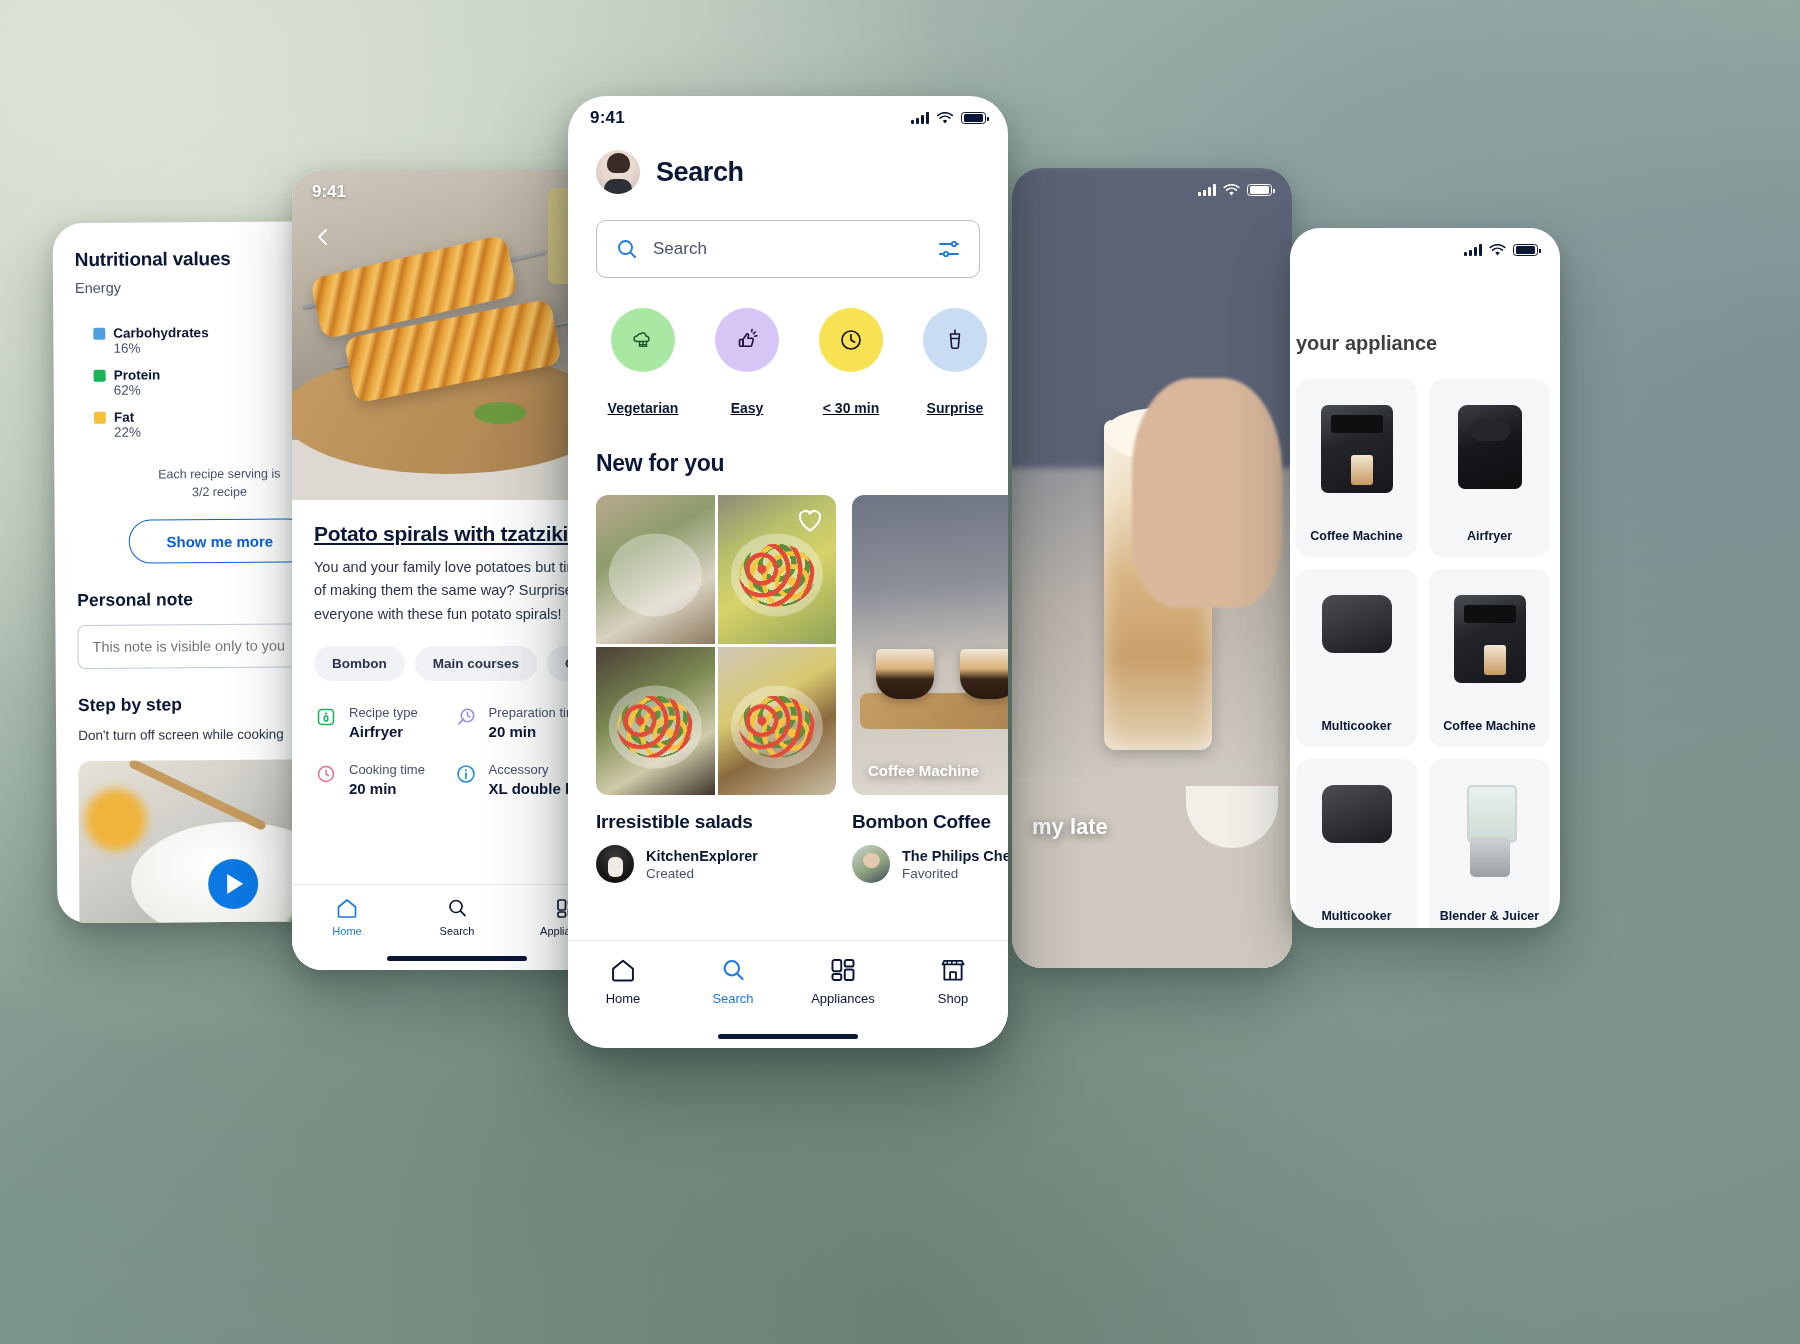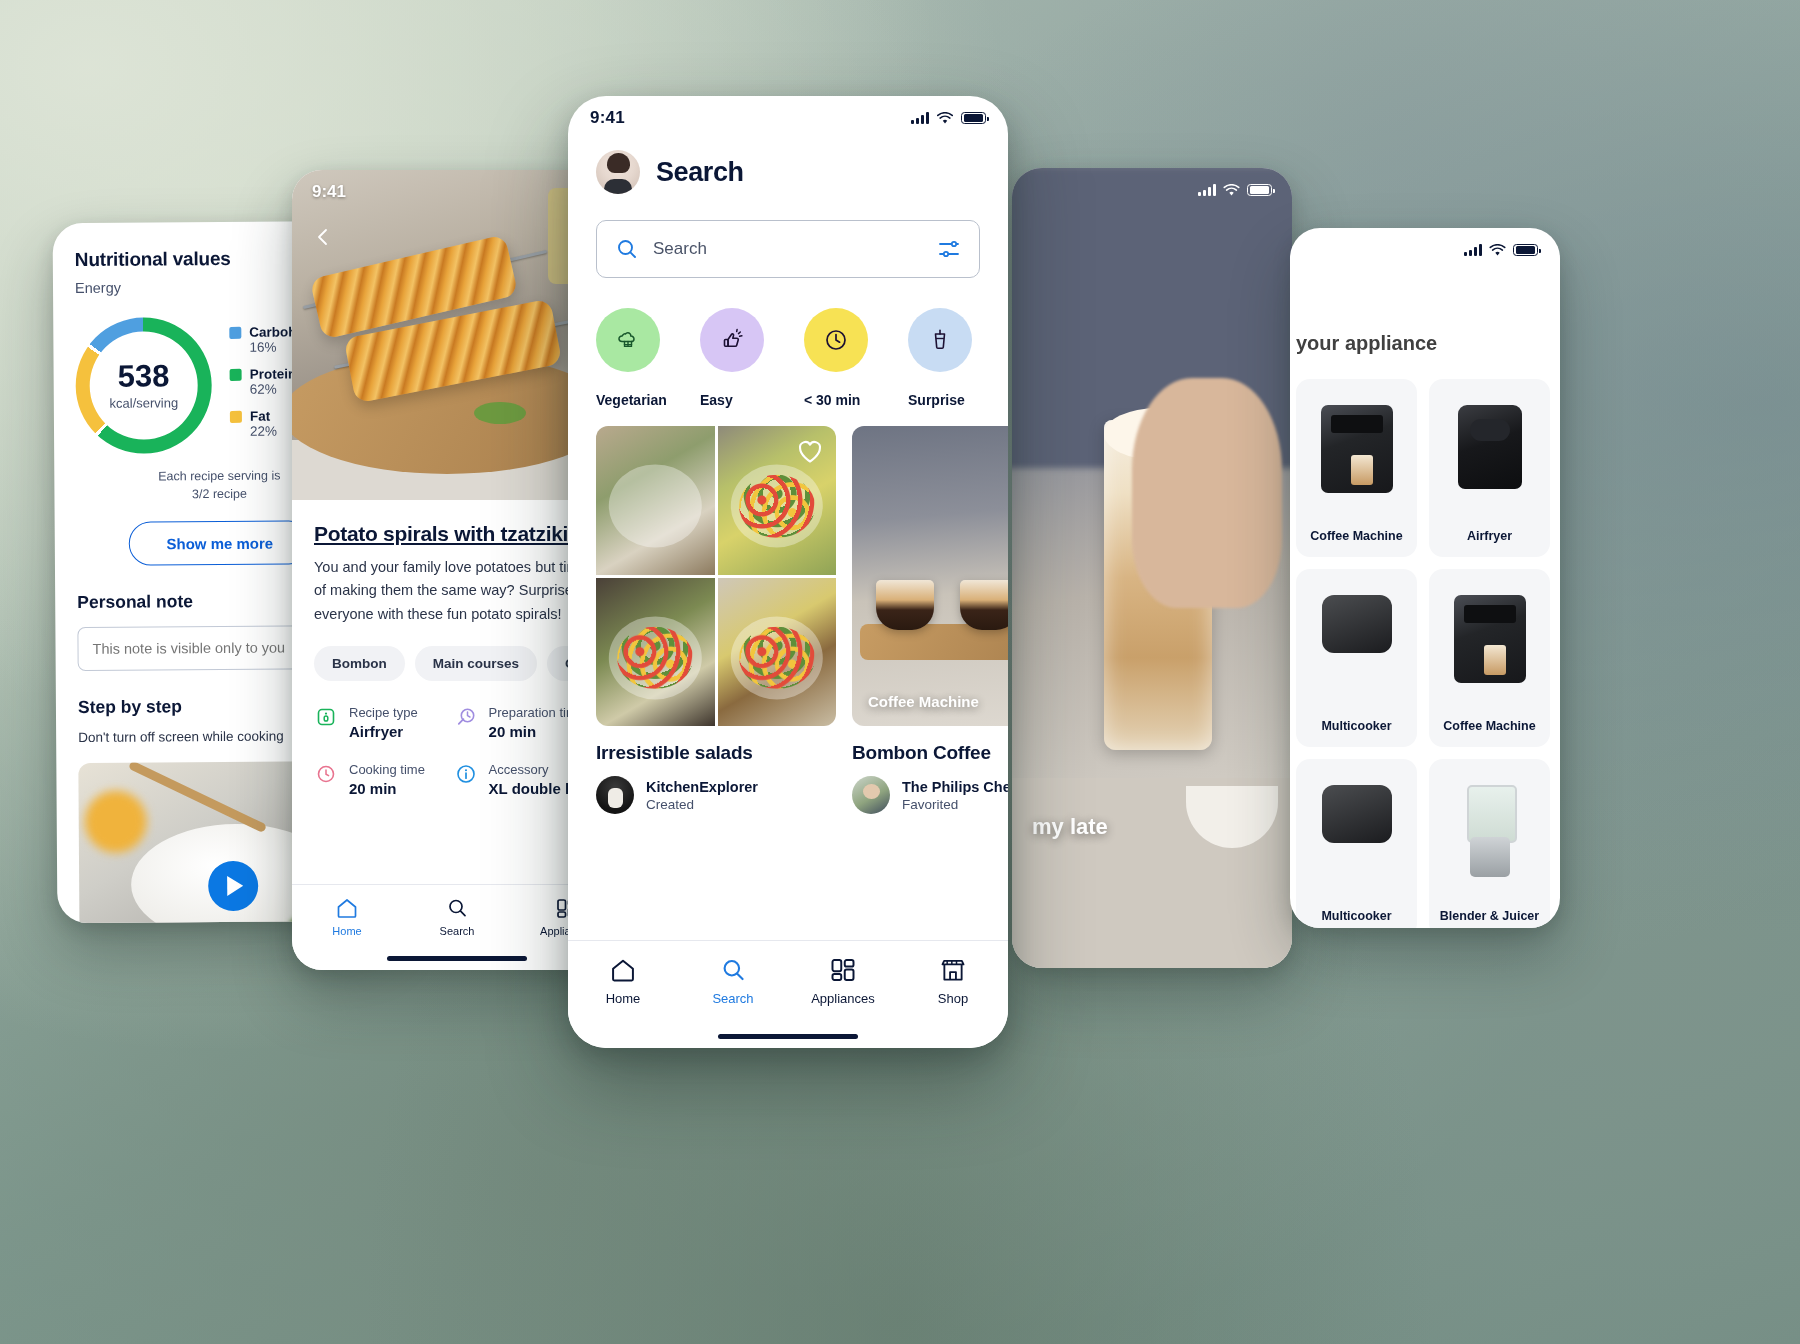--- a/index.html
+++ b/index.html
@@ -193,21 +193,21 @@
   .p3-head{display:flex;align-items:center;gap:16px;padding:10px 28px 0;}
   .avatar{width:44px;height:44px;border-radius:50%;overflow:hidden;flex:0 0 auto;
           background:radial-gradient(circle at 50% 34%, #f0e4dc 0%, #e6d8cf 45%, #cdbcb1 100%);position:relative;}
   .avatar:before{content:"";position:absolute;left:11px;top:3px;width:23px;height:20px;border-radius:12px 12px 8px 8px;background:#3a2b26;}
   .avatar:after{content:"";position:absolute;left:8px;bottom:0;width:28px;height:15px;border-radius:10px 10px 0 0;background:#2c2f36;}
   .p3-title{font-size:27px;font-weight:700;color:#0b1736;letter-spacing:-.4px;}
   .p3-search{margin:26px 28px 0;height:58px;border:1px solid #b9c0cc;border-radius:10px;
              display:flex;align-items:center;gap:14px;padding:0 18px;}
   .p3-search-ph{flex:1;font-size:17px;color:#4a5368;}
   .filters{display:flex;gap:10px;padding:30px 0 0 28px;}
-  .filt{display:flex;flex-direction:column;gap:20px;width:94px;flex:0 0 auto;}
+  .filt{display:flex;flex-direction:column;align-items:center;gap:28px;width:94px;flex:0 0 auto;text-decoration:underline;}
   .filt-circ{width:64px;height:64px;border-radius:50%;display:flex;align-items:center;justify-content:center;}
   .filt-lbl{font-size:14px;font-weight:700;color:#0b1736;white-space:nowrap;}
   .p3-h2{font-size:23px;font-weight:700;color:#0b1736;padding:34px 28px 0;letter-spacing:-.3px;}
   .cards{display:flex;gap:16px;padding:18px 0 0 28px;}
   .card{width:240px;flex:0 0 auto;}
   .card-img{height:300px;border-radius:12px;overflow:hidden;position:relative;
             display:grid;grid-template-columns:1fr 1fr;grid-template-rows:1fr 1fr;gap:3px;}
   .q{position:relative;overflow:hidden;}
   .q1{background:linear-gradient(150deg,#b9a98e 0%,#8e9d6d 35%,#d9d2c1 68%,#8c7a5e 100%);}
   .q2{background:linear-gradient(150deg,#8e8a7a 0%,#b7c06a 30%,#d8d26a 55%,#8fa356 100%);}
@@ -249,27 +249,20 @@
 <body>
 
 <div id="backdrop"></div>
 
 <div class="phone" id="phone1">
   <div class="p1-pad">
     <div class="p1-title">Nutritional values</div>
     <div class="p1-sub">Energy</div>
 
     <div class="donut-row">
-      <div class="donut-wrap">
-        <div class="donut"></div>
-        <div class="donut-center">
-          <div class="donut-kcal">538</div>
-          <div class="donut-unit">kcal/serving</div>
-        </div>
-      </div>
       <div class="legend">
         <div class="leg-item">
           <div class="leg-top">
               <span class="leg-sw" style="background:#4f9fe0"></span>
             <span class="leg-name">Carbohydrates</span>
             </div>
           <div class="leg-val">16%</div>
         </div>
         <div class="leg-item">
           <div class="leg-top">
@@ -567,20 +560,21 @@
         <svg width="30" height="30" viewBox="0 0 30 30">
           <path d="M10.5 9h9l-1.2 13.2a1.2 1.2 0 0 1-1.2 1.1h-4.2a1.2 1.2 0 0 1-1.2-1.1L10.5 9z" stroke="#1c1133" stroke-width="1.6" fill="none" stroke-linejoin="round"></path>
           <path d="M10.9 13.5h8.2" stroke="#1c1133" stroke-width="1.4"></path>
           <path d="M15 9V5.4" stroke="#1c1133" stroke-width="1.6" stroke-linecap="round"></path>
         </svg>
       </span>
       <span class="filt-lbl">Surprise</span>
     </div>
   </div>
 
+  <div class="p3-h2">New for you</div>
 
   <div class="cards">
     <div class="card">
       <div class="card-img">
         <div class="q q1">
             <span class="dish"></span>
           </div>
         <div class="q q2">
             <span class="dish"></span>
             <span class="bits"></span>

